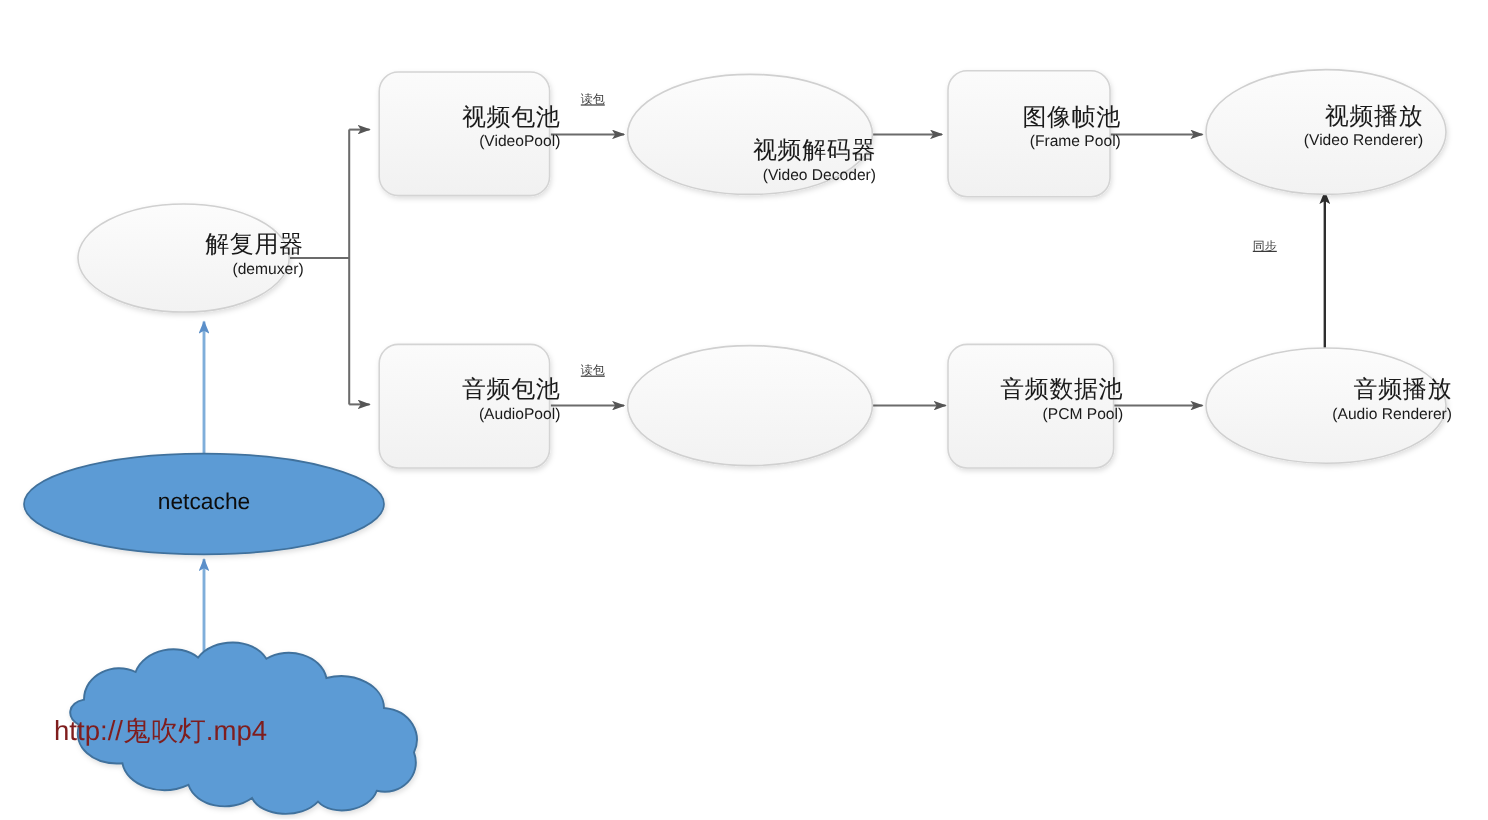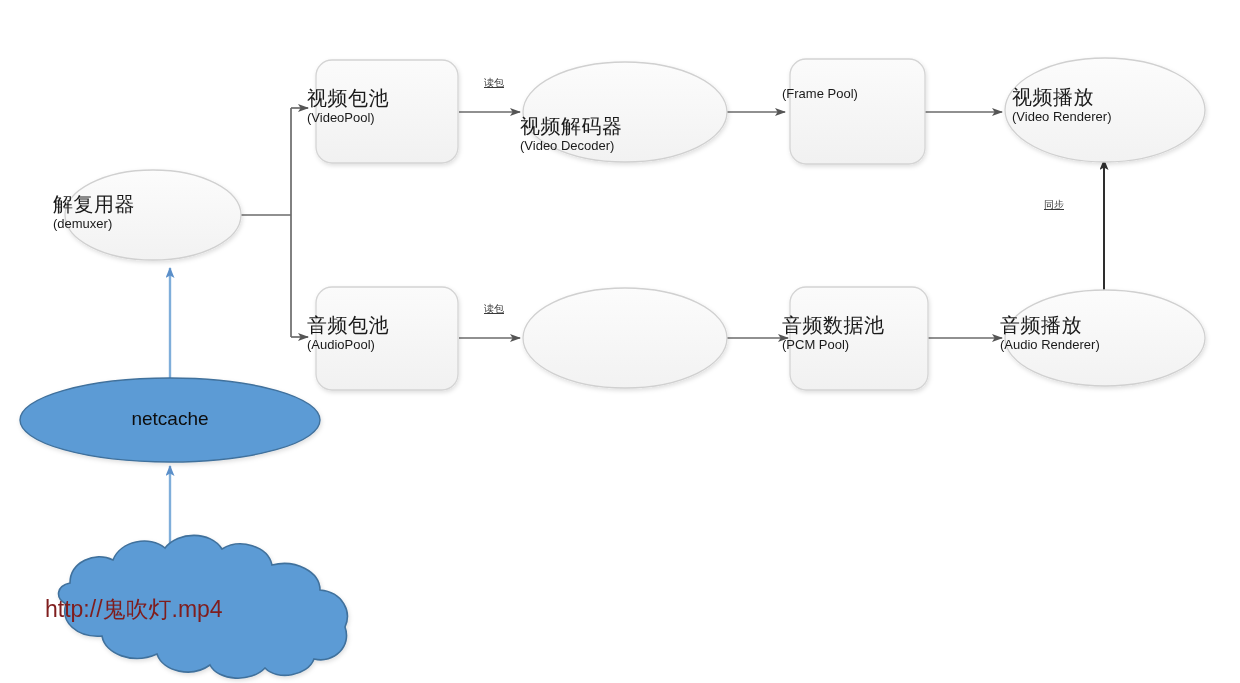--- a/index.html
+++ b/index.html
@@ -21,21 +21,21 @@
   }
   svg#diagram {
     position: absolute;
     left: 0;
     top: 0;
     width: 1240px;
     height: 683px;
   }
   .node-text {
     position: absolute;
-    text-align: left;
+    text-align: right;
     line-height: 1.22;
     color: #1a1a1a;
     pointer-events: none;
     white-space: nowrap;
   }
   .node-text .l1 { display: block; font-size: 20px; letter-spacing: 0.5px; }
   .node-text .l2 { display: block; font-size: 13px; }
   .edge-label {
     position: absolute;
     font-size: 10px;
@@ -204,24 +204,25 @@
     <span class="l1">视频包池</span>
     <span class="l2">(VideoPool)</span>
   </div>
 
   <div class="node-text" style="left:520px; top:87px; width:210px;margin-top:27px;">
     <span class="l1">视频解码器</span>
     <span class="l2">(Video Decoder)</span>
   </div>
 
   <div class="node-text" style="left:782px; top:86px; width:152px;">
+    <span class="l1">图像帧池</span>
     <span class="l2">(Frame Pool)</span>
   </div>
 
-  <div class="node-text" style="left:1012px; top:85px; width:210px;">
+  <div class="node-text" style="left:976px; top:85px; width:210px;">
     <span class="l1">视频播放</span>
     <span class="l2">(Video Renderer)</span>
   </div>
 
   <div class="node-text" style="left:307px; top:313px; width:160px;">
     <span class="l1">音频包池</span>
     <span class="l2">(AudioPool)</span>
   </div>
 
 

